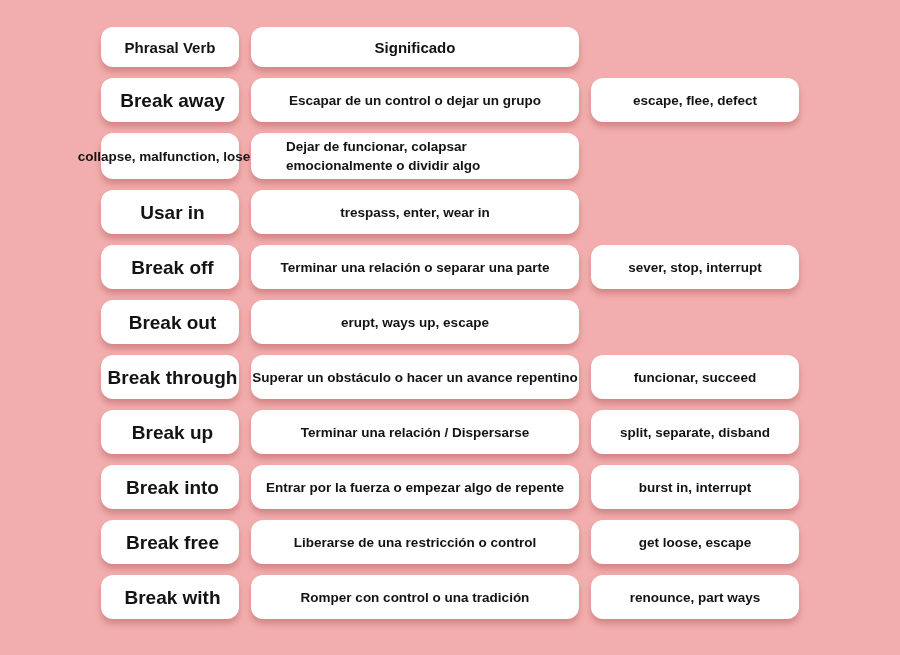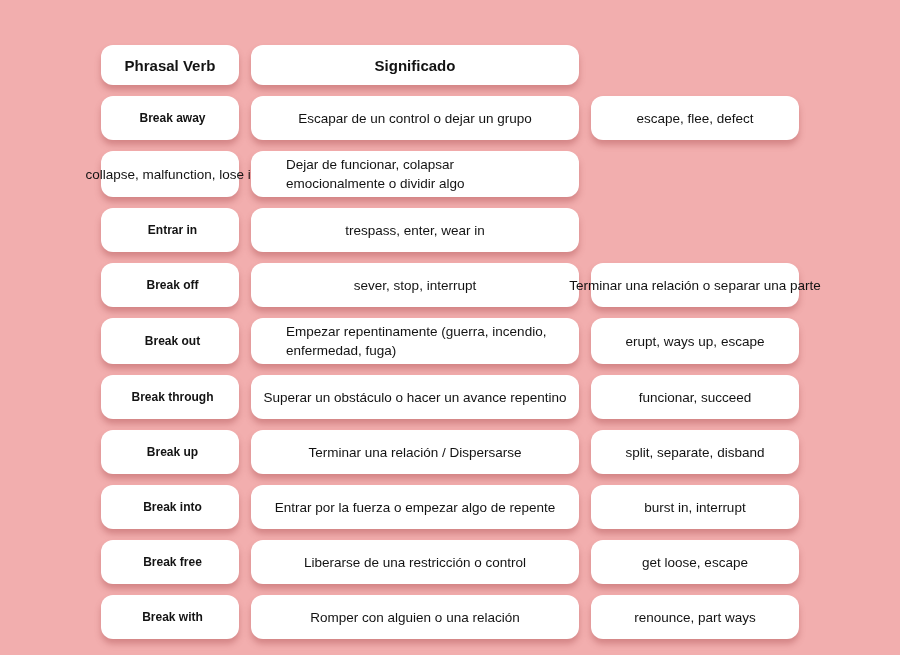--- a/index.html
+++ b/index.html
@@ -9,53 +9,54 @@
   body {
     width: 900px;
     height: 655px;
     background: var(--bg, #F2AEAE);
     font-family: "Liberation Sans", sans-serif;
     color: var(--text, #131313);
     overflow: hidden;
   }
   .table {
     width: 698px;
-    margin: 45px auto 0 auto;
+    margin: 27px auto 0 auto;
     display: flex;
     flex-direction: column;
     gap: 11px;
   }
   .row {
     display: grid;
     grid-template-columns: 138px 328px 208px;
     column-gap: 12px;
   }
   .cell {
     background: var(--cell-bg, #FFFFFF);
     border-radius: 12px;
     box-shadow: 0 5px 6px var(--shadow, rgba(176,84,87,0.45));
     display: flex;
     align-items: center;
     justify-content: center;
     min-height: 44px;
     padding: 4px 10px;
     box-sizing: border-box;
     text-align: center;
+    font-weight: bold;
   }
   .row.header .cell {
     min-height: 40px;
     padding: 2px 10px;
   }
   .head {
     font-weight: bold;
     font-size: 15px;
   }
   .verb {
     font-weight: bold;
-    font-size: 12px;
+    font-size: 19px;
     padding-left: 15px;
   }
   .meaning, .synonyms {
     font-size: 13.5px;
   }
   .txt {
     white-space: pre;
     line-height: 19px;
     display: inline-block;
   }
@@ -97,46 +98,42 @@
         <span class="txt">collapse, malfunction, lose it</span>
       </div>
       <div class="cell meaning">
         <span class="txt multiline">Dejar de funcionar, colapsar
 emocionalmente o dividir algo</span>
       </div>
     </div>
   
     <div class="row">
       <div class="cell verb">
-        <span class="txt">Entrar in</span>
+        <span class="txt">Usar in</span>
       </div>
       <div class="cell synonyms">
         <span class="txt">trespass, enter, wear in</span>
       </div>
     </div>
   
     <div class="row">
       <div class="cell verb">
         <span class="txt">Break off</span>
       </div>
+      <div class="cell meaning">
+        <span class="txt">Terminar una relación o separar una parte</span>
+      </div>
       <div class="cell synonyms">
         <span class="txt">sever, stop, interrupt</span>
-      </div>
-      <div class="cell meaning">
-        <span class="txt">Terminar una relación o separar una parte</span>
       </div>
     </div>
   
     <div class="row">
       <div class="cell verb">
         <span class="txt">Break out</span>
-      </div>
-      <div class="cell meaning">
-        <span class="txt multiline">Empezar repentinamente (guerra, incendio,
-enfermedad, fuga)</span>
       </div>
       <div class="cell synonyms">
         <span class="txt">erupt, ways up, escape</span>
       </div>
     </div>
   
     <div class="row">
       <div class="cell verb">
         <span class="txt">Break through</span>
       </div>
@@ -182,20 +179,20 @@
       <div class="cell synonyms">
         <span class="txt">get loose, escape</span>
       </div>
     </div>
   
     <div class="row">
       <div class="cell verb">
         <span class="txt">Break with</span>
       </div>
       <div class="cell meaning">
-        <span class="txt">Romper con alguien o una relación</span>
+        <span class="txt">Romper con control o una tradición</span>
       </div>
       <div class="cell synonyms">
         <span class="txt">renounce, part ways</span>
       </div>
     </div>
   </div>
 </main>
 
 </body></html>

